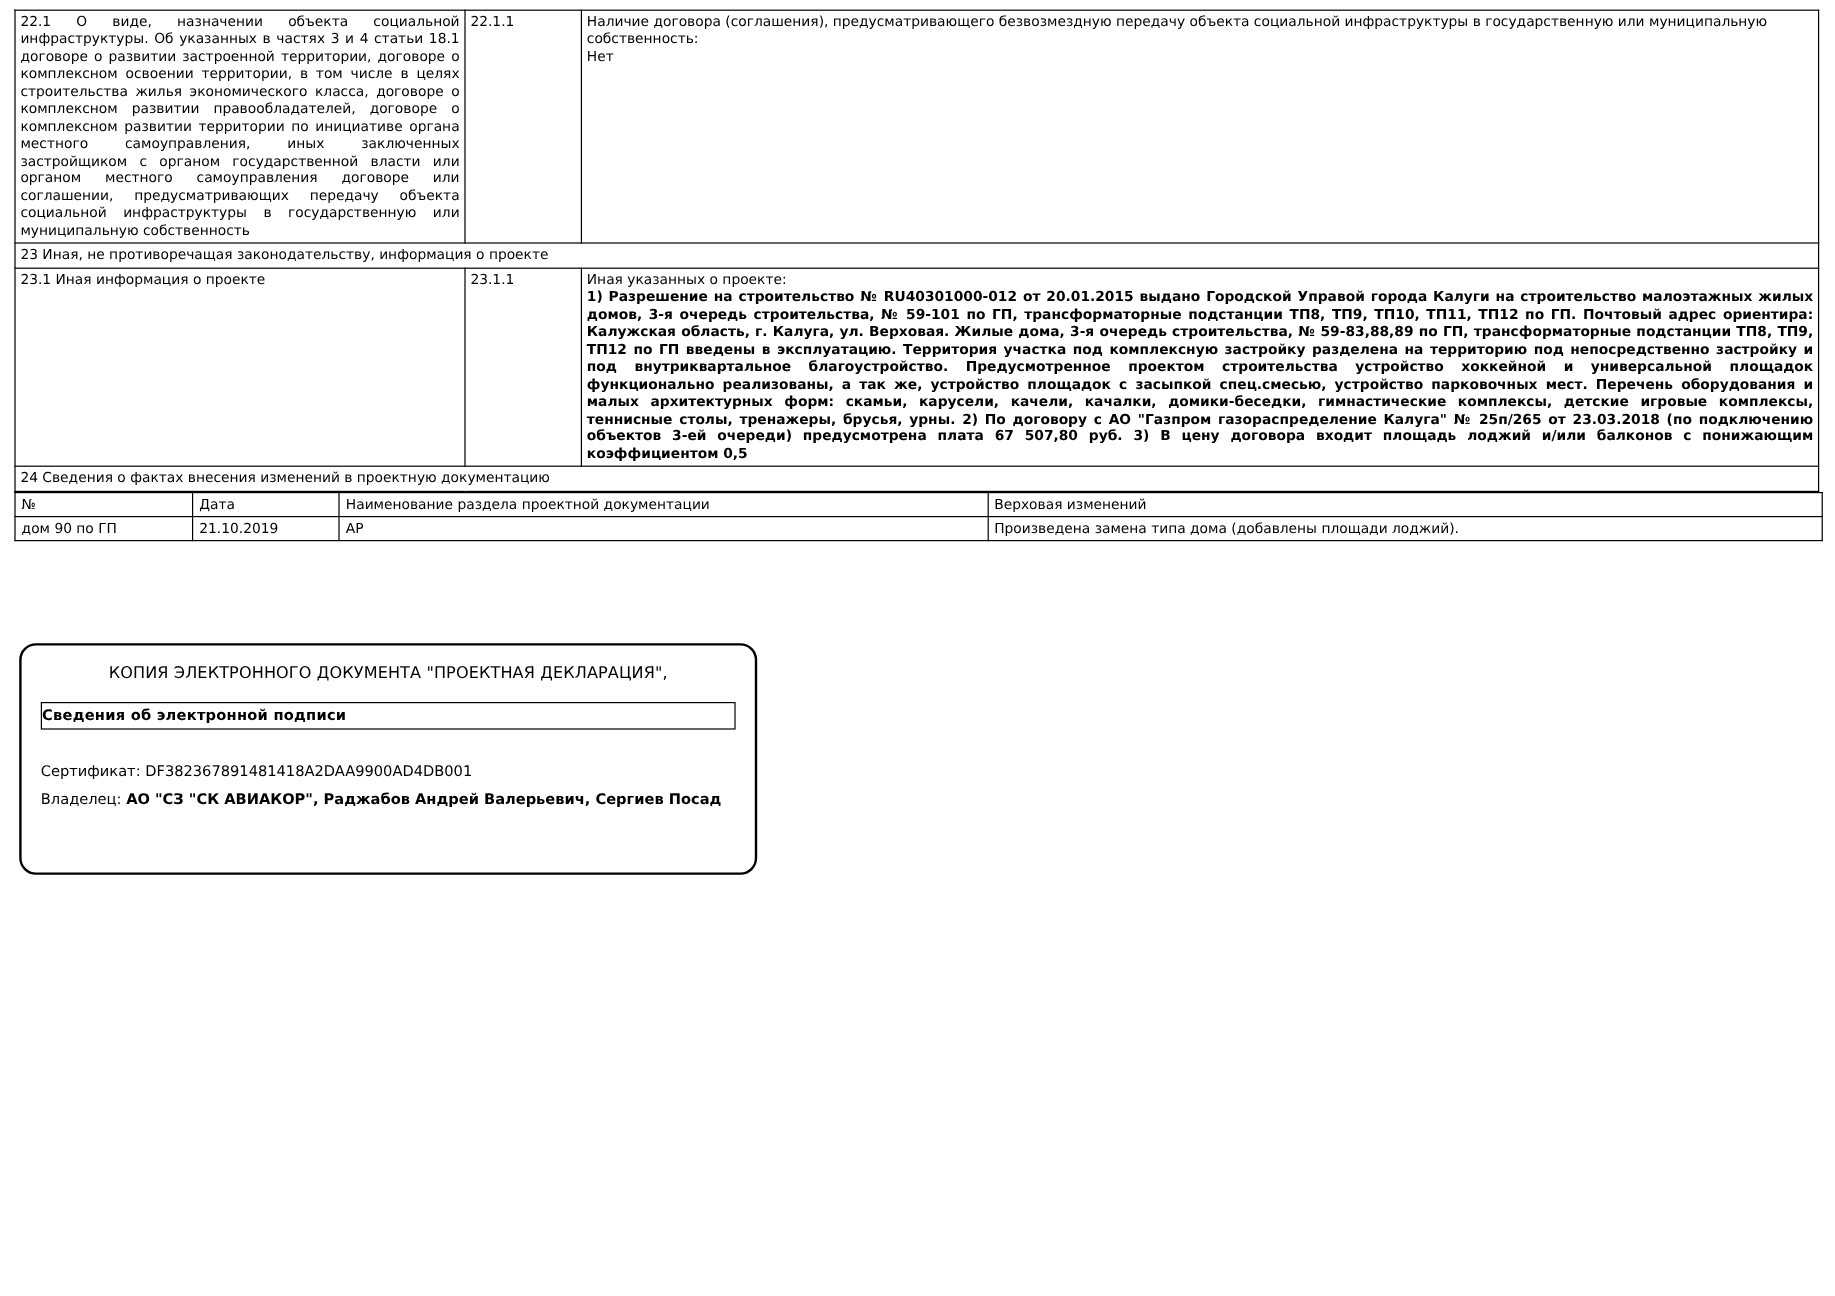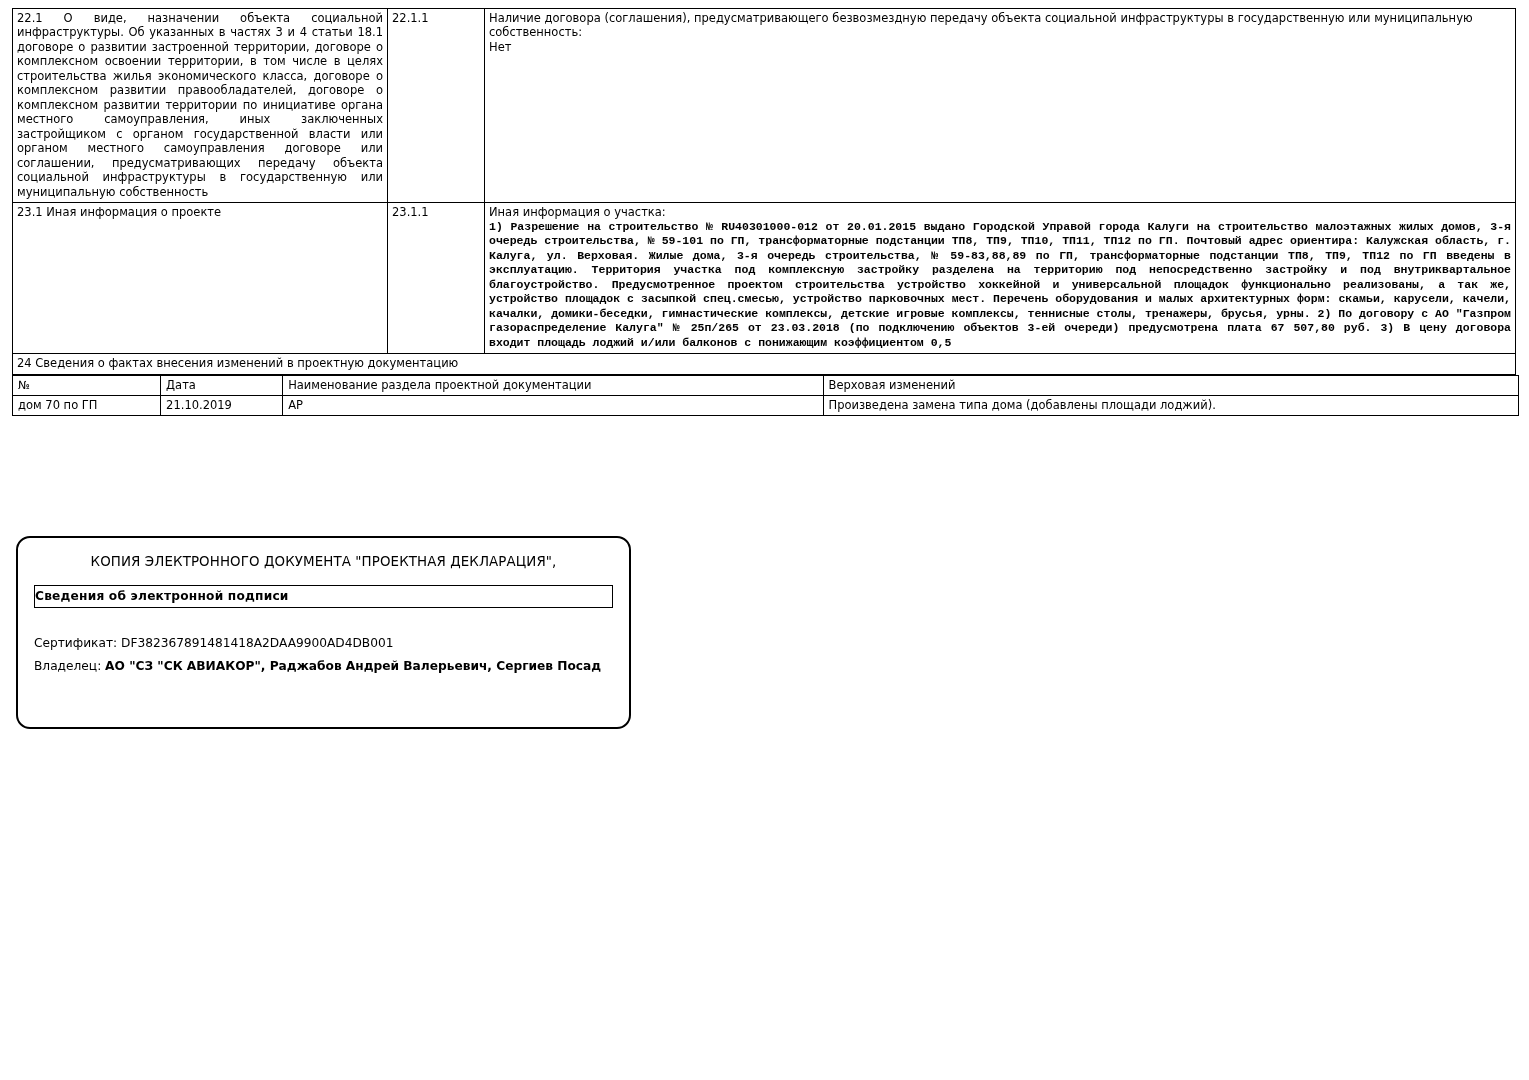--- a/index.html
+++ b/index.html
@@ -45,21 +45,21 @@
 
   .para-label {
     font-size: 11.5px;
     line-height: 1.28;
   }
 
   .big-text {
     font-size: 12.4px;
     line-height: 1.32;
   }
-  .big-text .b { font-weight: bold; font-family: Liberation Mono, monospace; }
+  .big-text .b { font-weight: bold; }
 
   
   table.changes {
     border-collapse: collapse;
     table-layout: fixed;
     width: 1507px;
     margin: 0 0 0 12px;
   }
   table.changes td {
     border: 1px solid #000000;
@@ -120,25 +120,28 @@
     </colgroup>
     <tbody>
       <tr>
         <td class="para-label justify">22.1 О виде, назначении объекта социальной инфраструктуры. Об указанных в частях 3 и 4 статьи 18.1 договоре о развитии застроенной территории, договоре о комплексном освоении территории, в том числе в целях строительства жилья экономического класса, договоре о комплексном развитии правообладателей, договоре о комплексном развитии территории по инициативе органа местного самоуправления, иных заключенных застройщиком с органом государственной власти или органом местного самоуправления договоре или соглашении, предусматривающих передачу объекта социальной инфраструктуры в государственную или муниципальную собственность</td>
         <td class="vcenter">22.1.1</td>
         <td class="vcenter">
           <div>Наличие договора (соглашения), предусматривающего безвозмездную передачу объекта социальной инфраструктуры в государственную или муниципальную собственность:</div>
           <div>Нет</div>
         </td>
       </tr>
+      <tr class="full-row">
+        <td colspan="3">23 Иная, не противоречащая законодательству, информация о проекте</td>
+      </tr>
       <tr>
         <td class="vcenter para-label">23.1 Иная информация о проекте</td>
         <td class="vcenter">23.1.1</td>
         <td class="big-text">
-          <div>Иная информация о участка:</div>
+          <div>Иная указанных о проекте:</div>
           <div class="justify b">1) Разрешение на строительство № RU40301000-012 от 20.01.2015 выдано Городской Управой города Калуги на строительство малоэтажных жилых домов, 3-я очередь строительства, № 59-101 по ГП, трансформаторные подстанции ТП8, ТП9, ТП10, ТП11, ТП12 по ГП. Почтовый адрес ориентира: Калужская область, г. Калуга, ул. Верховая. Жилые дома, 3-я очередь строительства, № 59-83,88,89 по ГП, трансформаторные подстанции ТП8, ТП9, ТП12 по ГП введены в эксплуатацию. Территория участка под комплексную застройку разделена на территорию под непосредственно застройку и под внутриквартальное благоустройство. Предусмотренное проектом строительства устройство хоккейной и универсальной площадок функционально реализованы, а так же, устройство площадок с засыпкой спец.смесью, устройство парковочных мест. Перечень оборудования и малых архитектурных форм: скамьи, карусели, качели, качалки, домики-беседки, гимнастические комплексы, детские игровые комплексы, теннисные столы, тренажеры, брусья, урны. 2) По договору с АО "Газпром газораспределение Калуга" № 25п/265 от 23.03.2018 (по подключению объектов 3-ей очереди) предусмотрена плата 67 507,80 руб. 3) В цену договора входит площадь лоджий и/или балконов с понижающим коэффициентом 0,5</div>
         </td>
       </tr>
       <tr class="full-row">
         <td colspan="3">24 Сведения о фактах внесения изменений в проектную документацию</td>
       </tr>
     </tbody>
   </table>
 
   <table class="changes">
@@ -149,21 +152,21 @@
         <col class="ch-desc">
     </colgroup>
     <tbody>
       <tr>
         <td>№</td>
         <td>Дата</td>
         <td>Наименование раздела проектной документации</td>
         <td>Верховая изменений</td>
       </tr>
       <tr>
-        <td>дом 70 по ГП</td>
+        <td>дом 90 по ГП</td>
         <td>21.10.2019</td>
         <td>АР</td>
         <td>Произведена замена типа дома (добавлены площади лоджий).</td>
       </tr>
     </tbody>
   </table>
 
   <div class="stamp">
     <div class="stamp-title">
       <div>КОПИЯ ЭЛЕКТРОННОГО ДОКУМЕНТА "ПРОЕКТНАЯ ДЕКЛАРАЦИЯ",</div>

